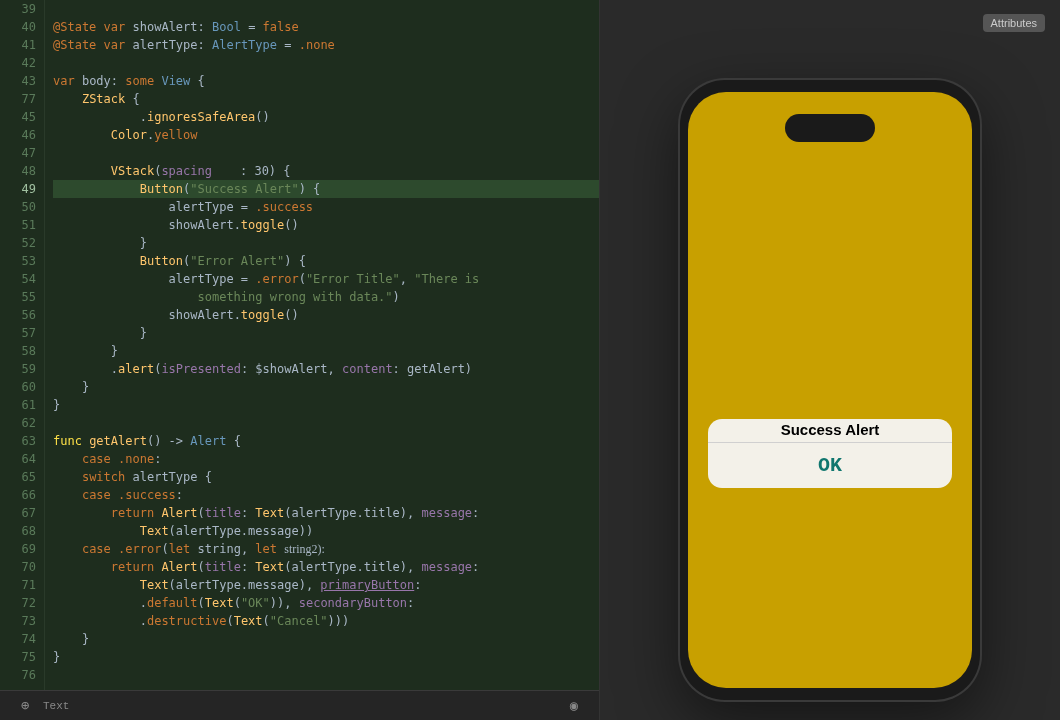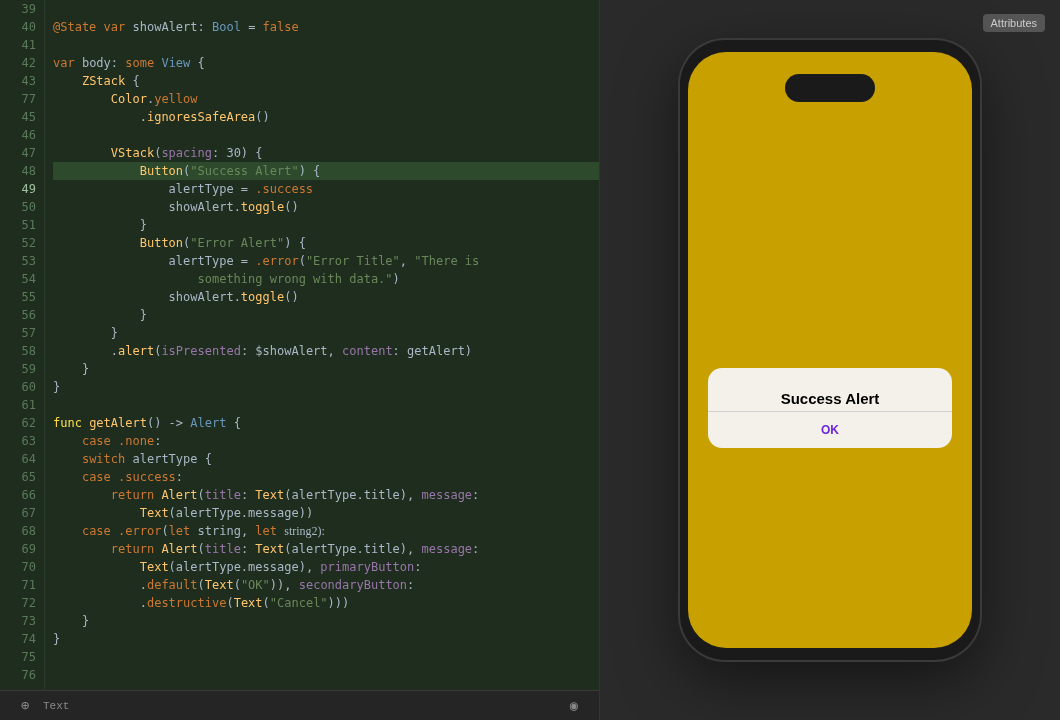--- a/index.html
+++ b/index.html
@@ -73,20 +73,21 @@
     
     .preview-panel {
       flex: 1;
       background: #2a2a2a;
       display: flex;
       flex-direction: column;
       align-items: center;
       justify-content: flex-start;
       padding-top: 10px;
       position: relative;
+      gap: 40px;
     }
 
     
     .preview-toolbar {
       width: 100%;
       display: flex;
       justify-content: flex-end;
       align-items: center;
       padding: 0 15px 5px 15px;
       height: 30px;
@@ -147,21 +148,21 @@
       bottom: 200px;
       left: 20px;
       right: 20px;
       background: rgba(245, 245, 245, 0.95);
       border-radius: 14px;
       overflow: hidden;
       z-index: 20;
     }
 
     .alert-content {
-      padding: 22px 16px 0 16px;
+      padding: 2px 16px 0 16px;
       text-align: center;
     }
 
     .alert-title {
       font-family: -apple-system, BlinkMacSystemFont, sans-serif;
       font-size: 15px;
       font-weight: 600;
       color: #000;
       margin-bottom: 4px;
     }
@@ -178,23 +179,23 @@
       background: #d0d0d0;
       margin: 0;
     }
 
     .alert-button {
       display: block;
       width: 100%;
       padding: 11px;
       background: transparent;
       border: none;
-      font-family: Liberation Sans, sans-serif;
-      font-size: 12px;
-      color: #6d28d9;
+      font-family: Liberation Mono, monospace;
+      font-size: 20px;
+      color: #0f766e;
       font-weight: 600;
       cursor: pointer;
       text-align: center;
     }
 
     
     .bottom-bar {
       position: absolute;
       bottom: 0;
       left: 0;
@@ -270,34 +271,35 @@
       <div class="line-num">75</div>
       <div class="line-num">76</div>
     </div>
 
     <div class="code-lines">
 
       <div class="code-line">&nbsp;</div>
 
       <div class="code-line"><span style="color:#cc7832;">@State</span> <span style="color:#cc7832;">var</span> <span style="color:#a9b7c6;">showAlert</span><span style="color:#a9b7c6;">: </span><span style="color:#6897bb;">Bool</span><span style="color:#a9b7c6;"> = </span><span style="color:#cc7832;">false</span></div>
 
+      <div class="code-line"><span style="color:#cc7832;">@State</span> <span style="color:#cc7832;">var</span> <span style="color:#a9b7c6;">alertType</span><span style="color:#a9b7c6;">: </span><span style="color:#6897bb;">AlertType</span><span style="color:#a9b7c6;"> = </span><span style="color:#cc7832;">.none</span></div>
 
       <div class="code-line">&nbsp;</div>
 
       <div class="code-line"><span style="color:#cc7832;">var</span> <span style="color:#a9b7c6;">body</span><span style="color:#a9b7c6;">: </span><span style="color:#cc7832;margin-top:33px;">some</span> <span style="color:#6897bb;">View</span><span style="color:#a9b7c6;"> {</span></div>
 
       <div class="code-line">    <span style="color:#ffc66d;">ZStack</span><span style="color:#a9b7c6;"> {</span></div>
 
+      <div class="code-line">            <span style="color:#a9b7c6;">.</span><span style="color:#ffc66d;">ignoresSafeArea</span><span style="color:#a9b7c6;">()</span></div>
+
       <div class="code-line">        <span style="color:#ffc66d;">Color</span><span style="color:#a9b7c6;">.</span><span style="color:#cc7832;">yellow</span></div>
 
-      <div class="code-line">            <span style="color:#a9b7c6;">.</span><span style="color:#ffc66d;">ignoresSafeArea</span><span style="color:#a9b7c6;">()</span></div>
-
       <div class="code-line">&nbsp;</div>
 
-      <div class="code-line">        <span style="color:#ffc66d;">VStack</span><span style="color:#a9b7c6;">(</span><span style="color:#9876aa;">spacing</span><span style="color:#a9b7c6;">: 30) {</span></div>
+      <div class="code-line">        <span style="color:#ffc66d;">VStack</span><span style="color:#a9b7c6;">(</span><span style="color:#9876aa;">spacing</span><span style="color:#a9b7c6;padding-left:28px;">: 30) {</span></div>
 
       <div class="code-line highlighted-line">            <span style="color:#ffc66d;">Button</span><span style="color:#a9b7c6;">(</span><span style="color:#6a8759;">"Success Alert"</span><span style="color:#a9b7c6;">) {</span></div>
 
       <div class="code-line">                <span style="color:#a9b7c6;">alertType = </span><span style="color:#cc7832;">.success</span></div>
 
       <div class="code-line">                <span style="color:#a9b7c6;">showAlert</span><span style="color:#a9b7c6;">.</span><span style="color:#ffc66d;">toggle</span><span style="color:#a9b7c6;">()</span></div>
 
       <div class="code-line">            <span style="color:#a9b7c6;">}</span></div>
 
       <div class="code-line">            <span style="color:#ffc66d;">Button</span><span style="color:#a9b7c6;">(</span><span style="color:#6a8759;">"Error Alert"</span><span style="color:#a9b7c6;">) {</span></div>
@@ -330,21 +332,21 @@
       <div class="code-line">    <span style="color:#cc7832;">case</span> <span style="color:#cc7832;">.success</span><span style="color:#a9b7c6;">:</span></div>
 
       <div class="code-line">        <span style="color:#cc7832;">return</span> <span style="color:#ffc66d;">Alert</span><span style="color:#a9b7c6;">(</span><span style="color:#9876aa;">title</span><span style="color:#a9b7c6;">: </span><span style="color:#ffc66d;">Text</span><span style="color:#a9b7c6;">(alertType.title), </span><span style="color:#9876aa;">message</span><span style="color:#a9b7c6;">:</span></div>
 
       <div class="code-line">            <span style="color:#ffc66d;">Text</span><span style="color:#a9b7c6;">(alertType.message))</span></div>
 
       <div class="code-line">    <span style="color:#cc7832;">case</span> <span style="color:#cc7832;">.error</span><span style="color:#a9b7c6;">(</span><span style="color:#cc7832;">let</span> <span style="color:#a9b7c6;">string, </span><span style="color:#cc7832;">let</span> <span style="color:#a9b7c6;font-family:Liberation Serif, serif;">string2):</span></div>
 
       <div class="code-line">        <span style="color:#cc7832;">return</span> <span style="color:#ffc66d;">Alert</span><span style="color:#a9b7c6;">(</span><span style="color:#9876aa;">title</span><span style="color:#a9b7c6;">: </span><span style="color:#ffc66d;">Text</span><span style="color:#a9b7c6;">(alertType.title), </span><span style="color:#9876aa;">message</span><span style="color:#a9b7c6;">:</span></div>
 
-      <div class="code-line">            <span style="color:#ffc66d;">Text</span><span style="color:#a9b7c6;">(alertType.message), </span><span style="color:#9876aa;">primaryButton</span><span style="color:#a9b7c6;">:</span></div>
+      <div class="code-line">            <span style="color:#ffc66d;">Text</span><span style="color:#a9b7c6;">(alertType.message), </span><span style="color:#9876aa;text-decoration:underline;">primaryButton</span><span style="color:#a9b7c6;">:</span></div>
 
       <div class="code-line">            <span style="color:#a9b7c6;">.</span><span style="color:#cc7832;">default</span><span style="color:#a9b7c6;">(</span><span style="color:#ffc66d;">Text</span><span style="color:#a9b7c6;">(</span><span style="color:#6a8759;">"OK"</span><span style="color:#a9b7c6;">)), </span><span style="color:#9876aa;">secondaryButton</span><span style="color:#a9b7c6;">:</span></div>
 
       <div class="code-line">            <span style="color:#a9b7c6;">.</span><span style="color:#cc7832;">destructive</span><span style="color:#a9b7c6;">(</span><span style="color:#ffc66d;">Text</span><span style="color:#a9b7c6;">(</span><span style="color:#6a8759;">"Cancel"</span><span style="color:#a9b7c6;">)))</span></div>
 
       <div class="code-line">    <span style="color:#a9b7c6;">}</span></div>
 
       <div class="code-line"><span style="color:#a9b7c6;">}</span></div>
     </div>
   </div>

